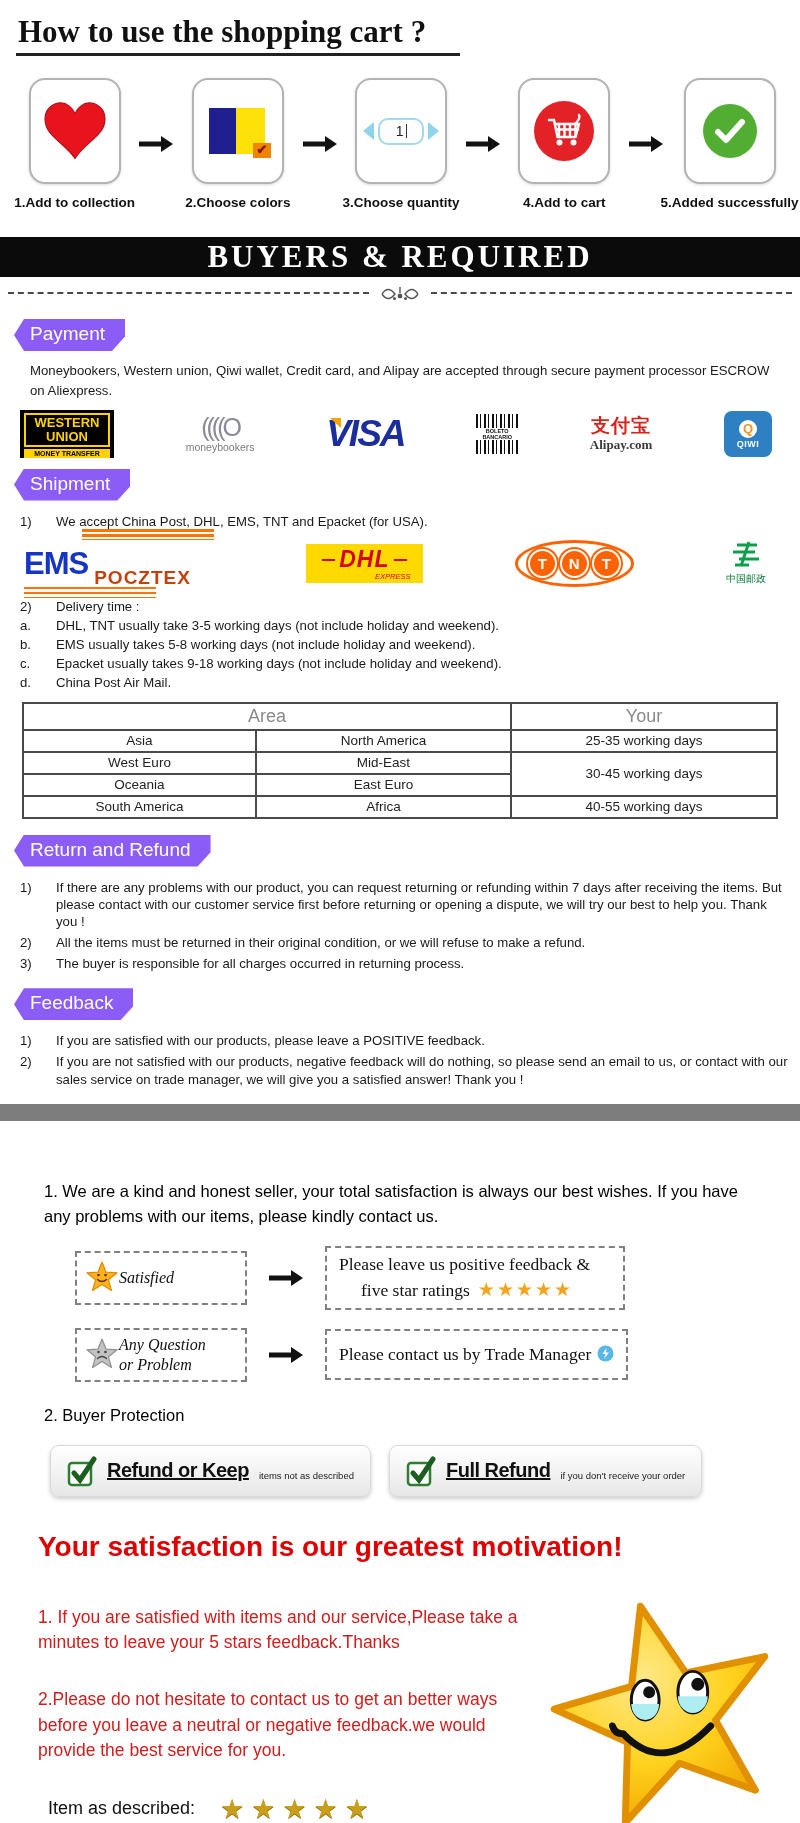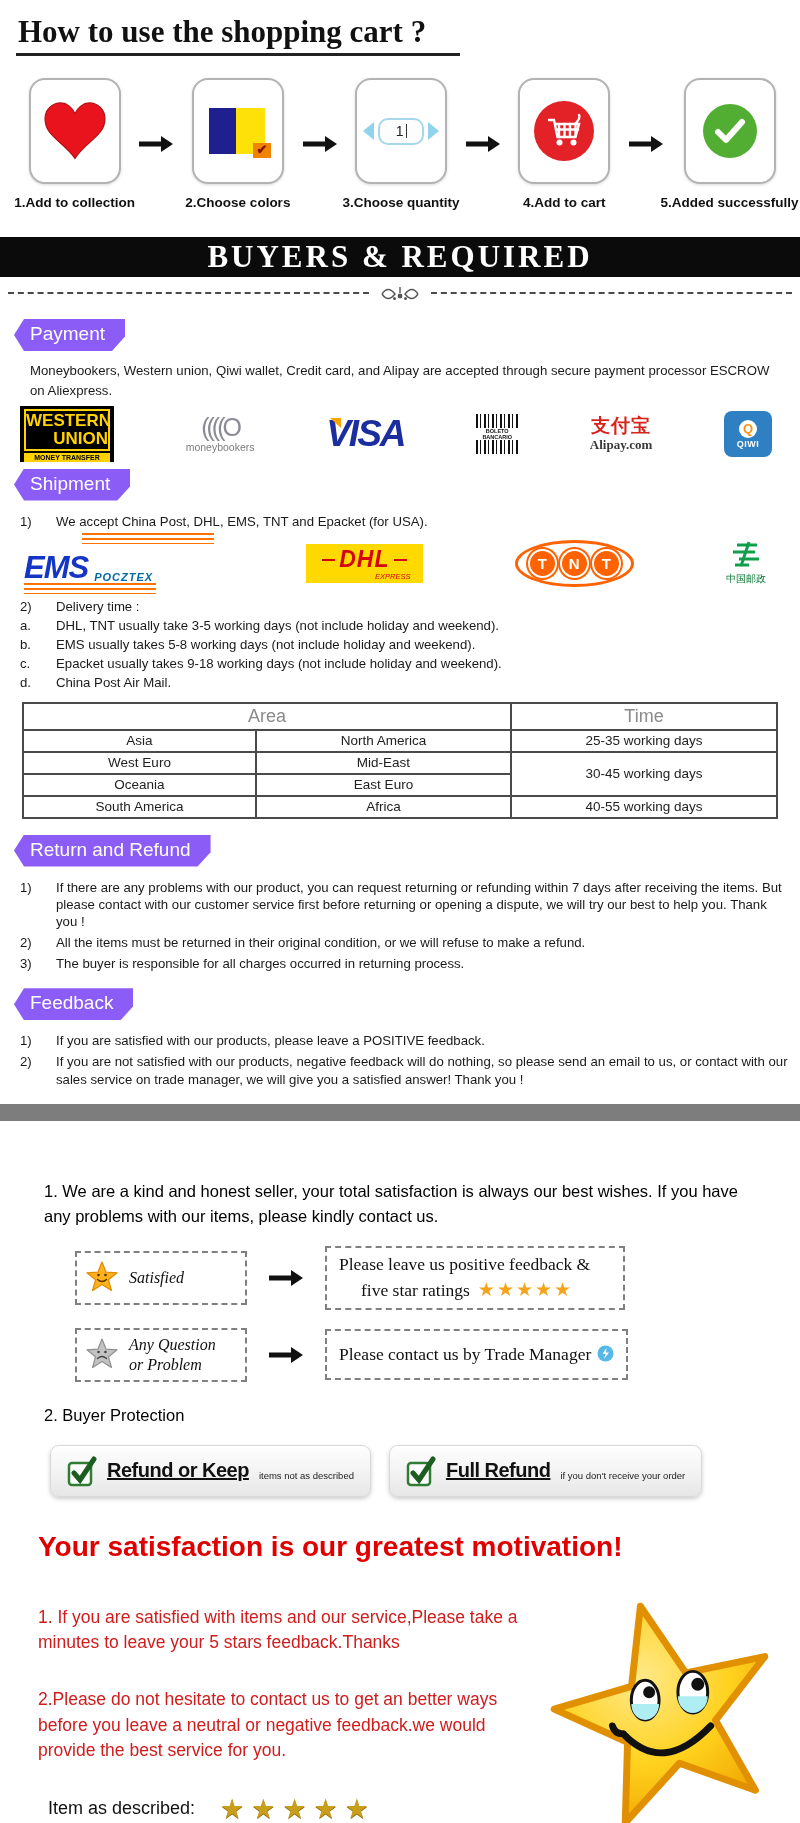--- a/index.html
+++ b/index.html
@@ -42,22 +42,22 @@
   
   .badge {
     display: inline-block; background: #8b5cf6; color: #fff; font-size: 19px;
     padding: 4px 20px 6px 16px; margin: 16px 0 0 14px;
     clip-path: polygon(10px 0, 100% 0, 100% 55%, calc(100% - 13px) 100%, 10px 100%, 0 50%);
   }
   .ptext { font-size: 13.2px; color: #1b1b1b; margin: 10px 18px 0 30px; line-height: 1.5; }
   
   .paylogos { display: flex; justify-content: space-between; align-items: center; padding: 15px 28px 0 20px; height: 52px; }
   .wu { width: 94px; background: #000; padding: 3px 4px 0 4px; }
-  .wu-name { border: 2px solid #ffd200; color: #ffd200; font-weight: bold; font-size: 17px; line-height: 1.05;
-    text-align: right; padding: 1px 0; }
+  .wu-name { border: 2px solid #ffd200; color: #ffd200; font-weight: bold; font-size: 13px; line-height: 1.05;
+    text-align: center; padding: 1px 0; }
   .wu-footer { background: #ffd200; color: #000; font-weight: bold; font-size: 7px; text-align: center;
     margin-top: 2px; padding: 1px 0; }
   .mb { text-align: center; color: #8b8b97; }
   .mb-glyph { font-size: 25px; letter-spacing: -3px; line-height: 1; }
   .mb-label { font-size: 10.5px; color: #7c7c7c; margin-top: 1px; }
   .visa { position: relative; font-style: italic; font-weight: bold; font-size: 37px; color: #1c2e9e; letter-spacing: -2px; }
   .visa::before { content: ""; position: absolute; left: 4px; top: 5px;
     border-left: 11px solid transparent; border-top: 10px solid #f7a600; }
   .boleto { width: 42px; text-align: center; }
   .bol-bars { height: 14px; background: repeating-linear-gradient(90deg, #111 0 2px, #fff 2px 4px, #111 4px 5px, #fff 5px 8px); }
@@ -69,23 +69,23 @@
     align-items: center; justify-content: center; color: #fff; gap: 1px; }
   .q-circle { width: 18px; height: 18px; border-radius: 50%; background: #fff; color: #f7941d;
     font-size: 13px; font-weight: bold; text-align: center; line-height: 18px; }
   .qiwi-label { font-size: 9px; font-weight: bold; letter-spacing: .5px; }
   
   .shiplogos { display: flex; justify-content: space-between; align-items: center; padding: 12px 34px 0 24px; height: 56px; }
   .ems { width: 190px; }
   .ems-stripes { height: 11px; background: repeating-linear-gradient(180deg, #ff7300 0 2.5px, #fff 2.5px 5px); }
   .ems-stripes.top { margin-left: 58px; }
   .ems-stripes.bot { margin-right: 58px; }
-  .ems-mid { display: flex; align-items: flex-end; font-style: italic; font-weight: bold; line-height: 1; }
+  .ems-mid { display: flex; align-items: center; font-weight: bold; line-height: 1; }
   .ems-main { font-size: 31px; color: #1535c4; letter-spacing: -1px; }
-  .ems-sub { font-size: 11px; color: #0369a1; margin-left: 6px; letter-spacing: 1px; margin-top: 28px; }
+  .ems-sub { font-size: 19px; color: #c2410c; margin-left: 6px; letter-spacing: 1px; margin-top: 28px; }
   .dhl { background: #ffd900; padding: 4px 12px 2px; }
   .dhl-main { color: #d40511; font-style: italic; font-weight: 900; font-size: 23px; letter-spacing: 1px;
     line-height: 1; display: flex; align-items: center; }
   .dhl-dash { display: inline-block; width: 13px; height: 2.5px; background: #d40511; margin: 0 4px; }
   .dhl-sub { color: #d40511; font-size: 7.5px; font-style: italic; text-align: right; margin-top: 1px; }
   .tnt { display: flex; align-items: center; gap: 3px; padding: 6px 10px; border: 3px solid #ff6200; border-radius: 50%; }
   .tnt-ball { width: 29px; height: 29px; border-radius: 50%; background: #ff6200; border: 2px solid #fff;
     box-shadow: 0 0 0 2px #ff6200; color: #fff; font-weight: 900; font-size: 15px;
     display: flex; align-items: center; justify-content: center; }
   .cpost { text-align: center; color: #0f9e4a; }
@@ -96,21 +96,21 @@
   .dlist .num-line { margin-top: 2px; }
   .shiptable { border-collapse: collapse; margin: 10px 0 0 22px; width: 756px; font-size: 13.5px; color: #222; }
   .shiptable th, .shiptable td { border: 2px solid #4a4a4a; text-align: center; padding: 2px 4px; height: 22px; }
   .shiptable th { font-size: 18px; color: #8a8a8a; font-weight: 400; }
   
   .divider { height: 17px; background: #7d7d7d; margin-top: 16px; }
   
   .seller-intro { margin: 58px 40px 0 44px; font-size: 16.5px; line-height: 1.5; color: #000; width: 700px; }
   .match { display: flex; align-items: center; margin: 18px 0 0 75px; }
   .mbox-left { width: 172px; min-height: 54px; border: 2px dashed #808080; display: flex; align-items: center;
-    gap: 10px; padding: 4px 8px; }
+    padding: 4px 8px; }
   .mbox-lbl { font-family: "Liberation Serif", serif; font-style: italic; font-size: 16px; color: #111; line-height: 1.2; }
   .match-arrow { margin: 0 22px; }
   .mbox-right { min-width: 300px; border: 2px dashed #808080; padding: 5px 12px;
     font-family: "Liberation Serif", serif; font-size: 17.5px; color: #111; line-height: 1.35; }
   .mbox-right .stars { color: #f5a31a; font-size: 19px; letter-spacing: 2px; margin-left: 8px; }
   .line2 { padding-left: 22px; }
   .tm-icon { display: inline-block; vertical-align: -2px; margin-left: 6px; }
   .bp-head { margin: 24px 0 0 44px; font-size: 16.5px; color: #000; }
   .bp-row { display: flex; gap: 18px; margin: 20px 0 0 50px; }
   .bp-card { display: flex; align-items: center; gap: 10px; background: linear-gradient(#ffffff, #e7e7e7);
@@ -321,21 +321,21 @@
   </div>
   <div class="num-line">
     <span class="num-col">d.</span>
     <span>China Post Air Mail.</span>
   </div>
 </div>
 <table class="shiptable">
   <tbody>
       <tr>
     <th colspan="2" style="width:488px">Area</th>
-    <th>Time</th>
+    <th>Your</th>
   </tr>
   <tr>
     <td style="width:233px">Asia</td>
     <td style="width:255px">North America</td>
     <td>25-35 working days</td>
   </tr>
   <tr>
     <td>West Euro</td>
     <td>Mid-East</td>
     <td rowspan="2">30-45 working days</td>

